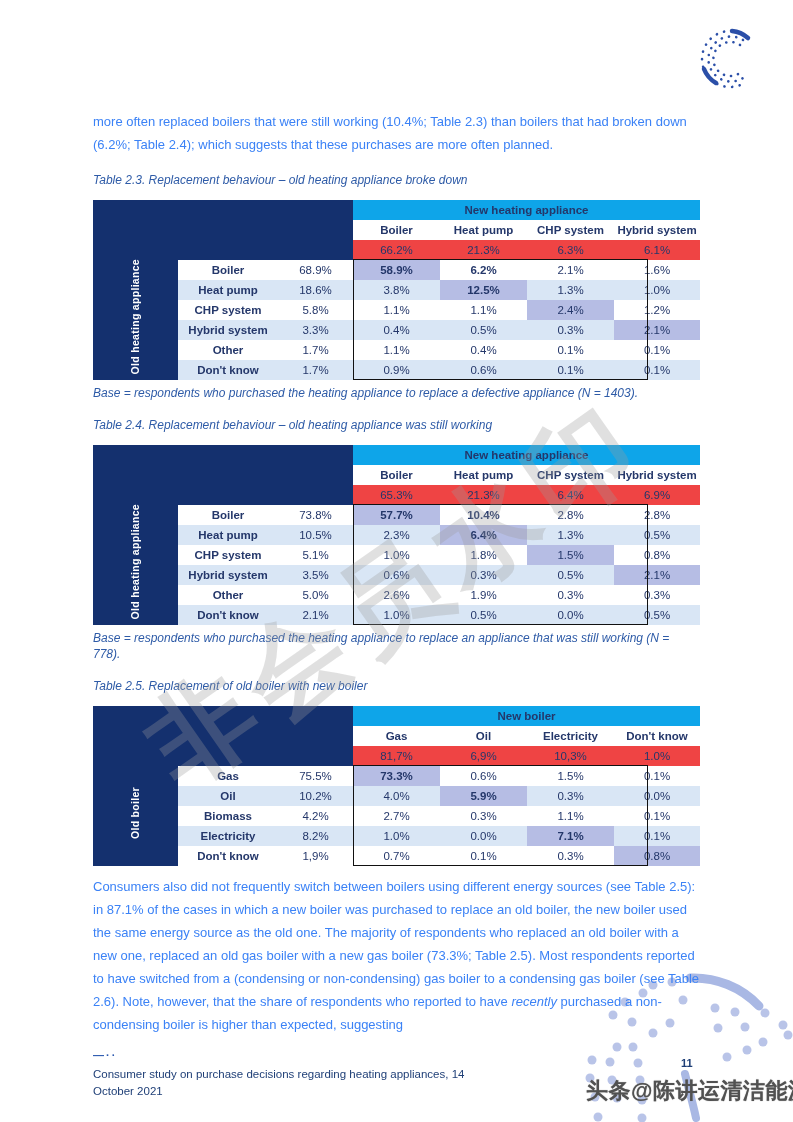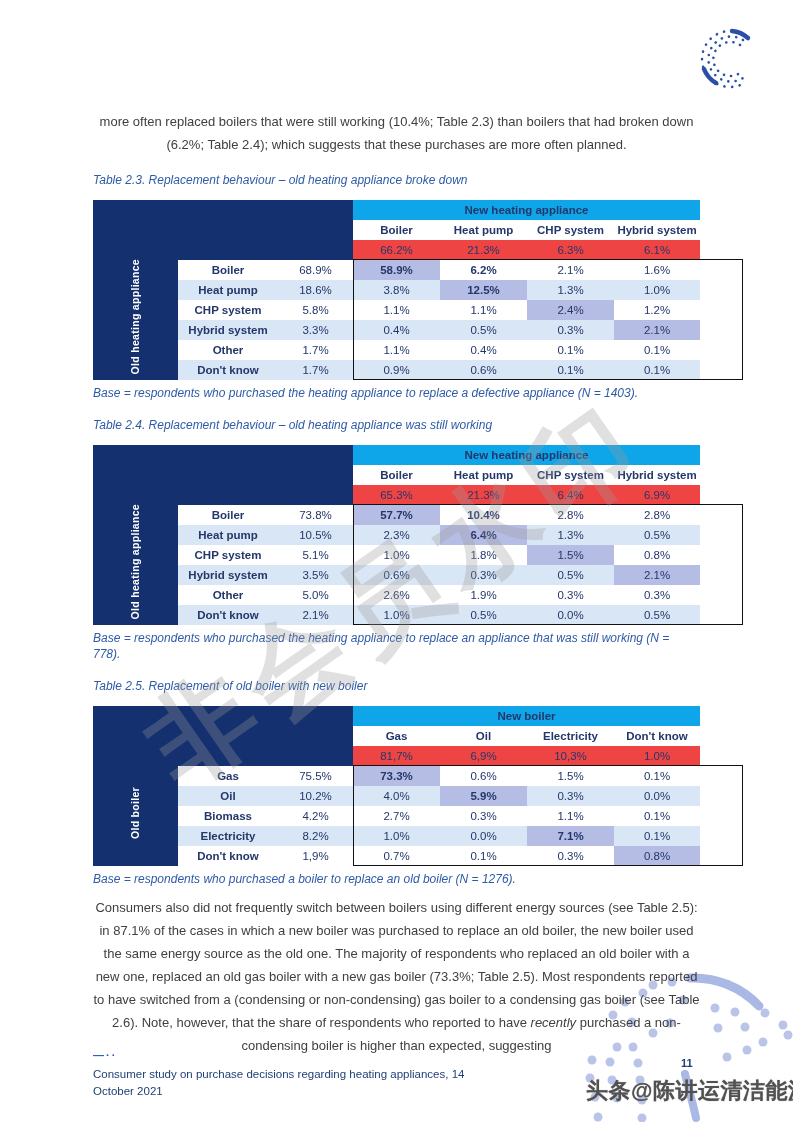--- a/index.html
+++ b/index.html
@@ -1,26 +1,26 @@
 <!DOCTYPE html>
 <html><head>
 <meta charset="utf-8">
 <style>
   html,body{margin:0;padding:0;background:#ffffff;}
   .page{position:relative;width:793px;height:1122px;background:#fff;overflow:hidden;
         font-family:"Liberation Sans",sans-serif;color:#262626;}
   .content{position:absolute;left:93px;top:97px;width:607px;z-index:1;}
-  .para{font-size:13px;line-height:23px;color:#404040;text-align:center;}
+  .para{font-size:13px;line-height:23px;color:#3b82f6;}
   .para .ital{font-style:italic;}
   .caption{font-style:italic;color:#2e5ba7;font-size:12px;line-height:16px;margin:16px 0 12px 0;}
   .basenote{font-style:italic;color:#2e5ba7;font-size:12px;line-height:16px;margin:5px 0 0 0;}
   .closing{margin-top:9px;}
 
   
-  .table-wrap{position:relative;width:650px;}
+  .table-wrap{position:relative;width:555px;}
   table.dtable{border-collapse:collapse;table-layout:fixed;width:607px;}
   table.dtable td{height:20px;padding:0;font-size:11.5px;color:#24376a;vertical-align:middle;
                   text-align:center;line-height:20px;}
   td.corner{background:#14306e;}
   td.band{background:#0ea5e9;color:#ffffff;font-weight:bold;height:19px;line-height:19px;font-size:11.5px;}
   td.cname{background:#ffffff;color:#16316e;font-weight:bold;}
   td.ctotal{background:#ef4444;}
   td.side{background:#14306e;}
   .vlabel{writing-mode:vertical-rl;transform:rotate(180deg);display:inline-block;
           color:#ffffff;font-weight:bold;font-size:10.5px;line-height:1.15;
@@ -307,21 +307,20 @@
               <td class="rtotal">1,9%</td>
               <td class="data">0.7%</td>
               <td class="data">0.1%</td>
               <td class="data">0.3%</td>
               <td class="data h">0.8%</td>
             </tr>
           </tbody>
         </table>
       <div class="frame"></div>
     </div>
-    <div class="basenote">Base = respondents who purchased a boiler to replace an old boiler (N = 1276).</div>
 
     <p class="para closing"><span>Consumers also did not frequently switch between boilers using different energy sources (see Table 2.5): in 87.1% of the cases in which a new boiler was purchased to replace an old boiler, the new boiler used the same energy source as the old one. The majority of respondents who replaced an old boiler with a new one, replaced an old gas boiler with a new gas boiler (73.3%; Table 2.5). Most respondents reported to have switched from a (condensing or non-condensing) gas boiler to a condensing gas boiler (see Table 2.6). Note, however, that the share of respondents who reported to have </span><span class="ital">recently</span><span> purchased a non-condensing boiler is higher than expected, suggesting</span></p>
   </div>
 
   <div class="diag-wm">非会员水印</div>
 
   <svg class="dots-deco" width="230" height="200" viewBox="0 0 230 200">
     <g fill="#b9c4e8">
       <circle cx="90" cy="63" r="4.5"></circle>
         <circle cx="109" cy="60" r="4.5"></circle>

